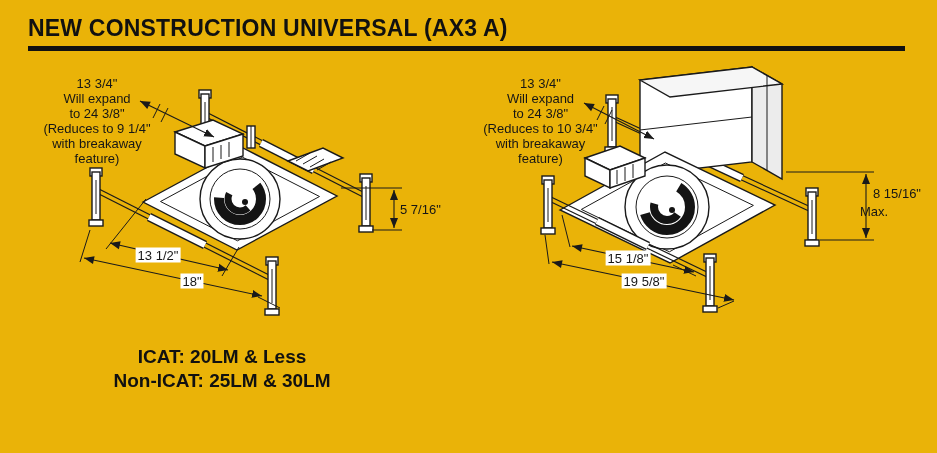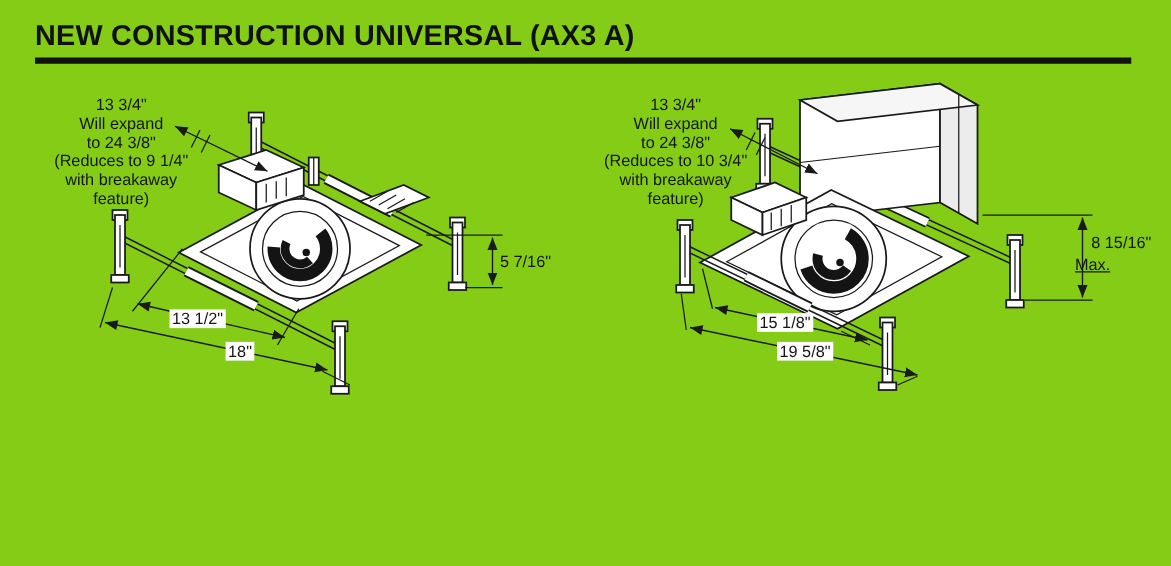--- a/index.html
+++ b/index.html
@@ -1,17 +1,17 @@
 <!DOCTYPE html>
 <html><head>
 <meta charset="utf-8">
 <style>
   * { margin:0; padding:0; box-sizing:border-box; }
   html,body { background:#ffffff; }
-  .page { position:relative; width:937px; height:453px; background:#84cc16;
+  .page { position:relative; width:937px; height:453px; background:#eab308;
           font-family:"Liberation Sans", sans-serif; color:#161616; overflow:hidden; }
   .title { position:absolute; left:28px; top:15px; font-size:23px; font-weight:bold;
            letter-spacing:.2px; color:#111; white-space:nowrap; }
   .title-rule { position:absolute; left:28px; top:46px; width:877px; height:5px; background:#111; }
   svg.drawing { position:absolute; left:0; top:0; }
   .note { position:absolute; font-size:13px; line-height:15px; text-align:center; color:#161616; }
   .dim-label { position:absolute; font-size:13px; white-space:nowrap; color:#161616; }
   .on-line { transform:translate(-50%,-50%); background:#fff; padding:0 2px; }
   .v-mid { transform:translate(0,-50%); }
   .caption { position:absolute; font-size:19px; font-weight:bold; text-align:center;
@@ -201,27 +201,31 @@
     <div>13 3/4"</div>
     <div>Will expand</div>
     <div>to 24 3/8"</div>
     <div>(Reduces to 9 1/4"</div>
     <div>with breakaway</div>
     <div>feature)</div>
   </div>
   <div class="dim-label v-mid" style="left:400px; top:209px;">5 7/16"</div>
   <div class="dim-label on-line" style="left:158px; top:255px;">13 1/2"</div>
   <div class="dim-label on-line" style="left:192px; top:281px;">18"</div>
+  <div class="caption" style="left:60px; top:345px; width:324px;">
+    <div>ICAT: 20LM &amp; Less</div>
+    <div>Non-ICAT: 25LM &amp; 30LM</div>
+  </div>
 
   <div class="note" style="left:468px; top:76px; width:145px;">
     <div>13 3/4"</div>
     <div>Will expand</div>
     <div>to 24 3/8"</div>
     <div>(Reduces to 10 3/4"</div>
     <div>with breakaway</div>
     <div>feature)</div>
   </div>
   <div class="dim-label" style="left:873px; top:186px;">8 15/16"</div>
-  <div class="dim-label" style="left:860px; top:204px;text-decoration:underline;">Max.</div>
+  <div class="dim-label" style="left:860px; top:204px;">Max.</div>
   <div class="dim-label on-line" style="left:628px; top:258px;">15 1/8"</div>
   <div class="dim-label on-line" style="left:644px; top:281px;">19 5/8"</div>
 
 </div>
 
 </body></html>

